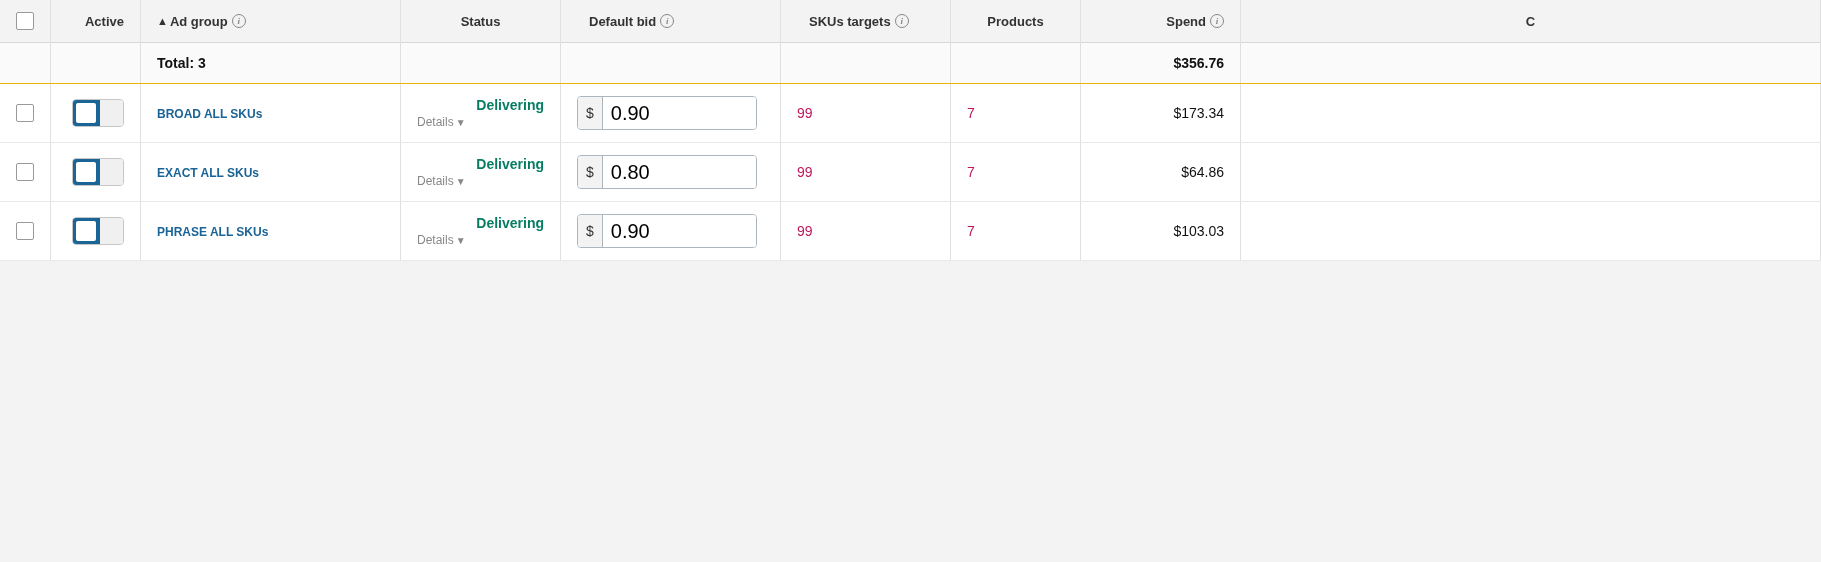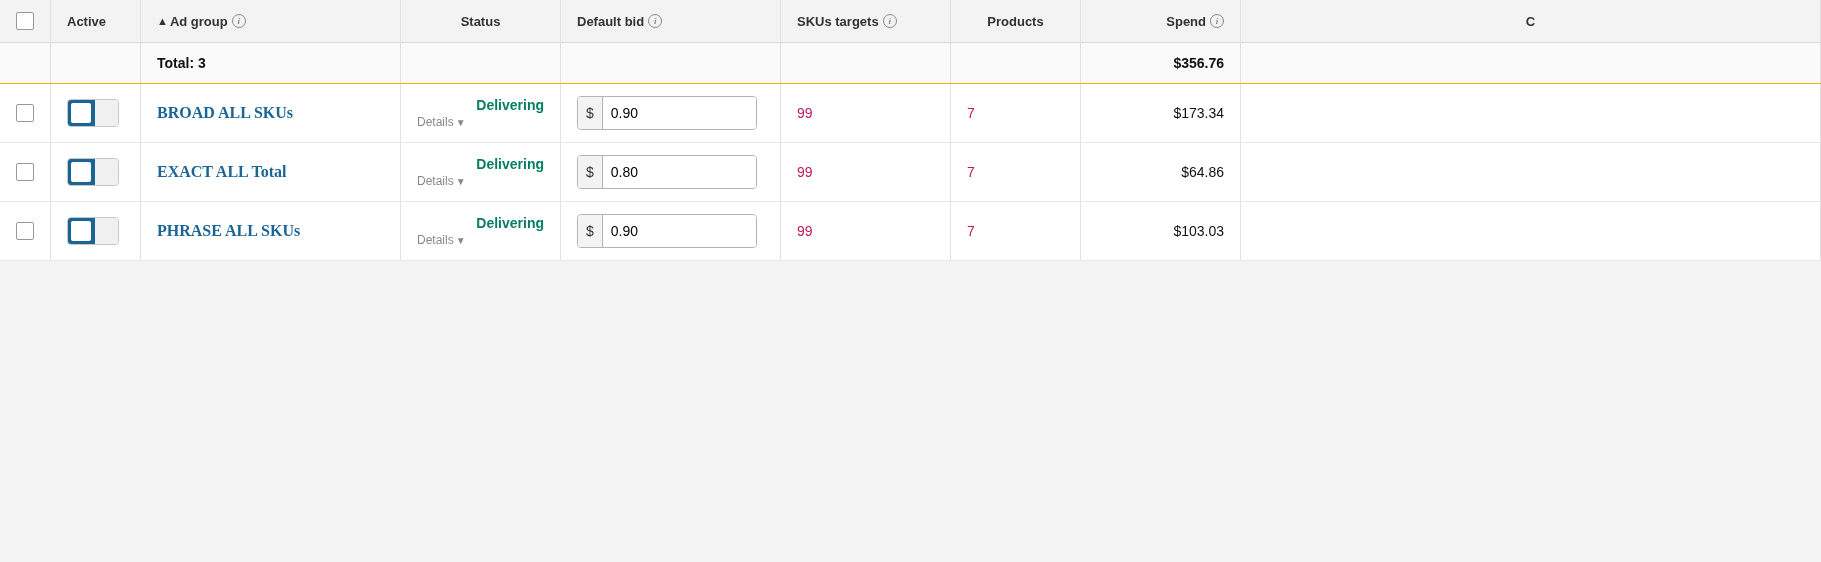--- a/index.html
+++ b/index.html
@@ -49,21 +49,21 @@
       font-size: 14px;
     }
 
     .col-checkbox {
       width: 44px;
       text-align: center;
     }
 
     .col-active {
       width: 90px;
-      text-align: left;
+      text-align: right;
     }
 
     .col-adgroup {
       width: 260px;
     }
 
     .col-status {
       width: 160px;
     }
 
@@ -136,23 +136,22 @@
       height: 20px;
       background: #fff;
       border-radius: 2px;
     }
 
     
     .ad-group-link {
       color: #1a6496;
       text-decoration: none;
       font-weight: 600;
-      font-size: 16px;
-      cursor: pointer;
-      font-family: Liberation Serif, serif;
+      font-size: 12px;
+      cursor: pointer;
     }
 
     
     .status-delivering {
       color: #067d62;
       font-weight: 600;
       text-align: right;
     }
 
     .details-link {
@@ -190,21 +189,21 @@
       color: #333;
       height: 100%;
       display: flex;
       align-items: center;
     }
 
     .bid-input {
       border: none;
       outline: none;
       padding: 0 8px;
-      font-size: 14px;
+      font-size: 20px;
       width: 100%;
       height: 100%;
       background: #fff;
     }
 
     
     .blue-link {
       color: #be185d;
       cursor: pointer;
       font-weight: 500;
@@ -238,20 +237,21 @@
     
     .sort-arrow {
       color: #333;
       font-size: 11px;
       margin-right: 2px;
     }
 
     .th-content {
       display: flex;
       align-items: flex-start;
+      margin-left: 12px;
     }
 
     .adgroup-th {
       display: flex;
       align-items: center;
     }
   </style>
 </head>
 <body>
 
@@ -365,21 +365,21 @@
         </td>
         <td class="col-active">
           <div class="toggle">
             <div class="toggle-on">
               <div class="toggle-knob"></div>
             </div>
             <div class="toggle-off"></div>
           </div>
         </td>
         <td class="col-adgroup">
-          <a class="ad-group-link">EXACT ALL Total</a>
+          <a class="ad-group-link">EXACT ALL SKUs</a>
         </td>
         <td class="col-status">
           <div class="status-delivering">Delivering</div>
           <div class="details-link">
             <span>Details</span>
             <span class="details-caret">▼</span>
           </div>
         </td>
         <td class="col-bid">
           <div class="bid-input-wrap">

